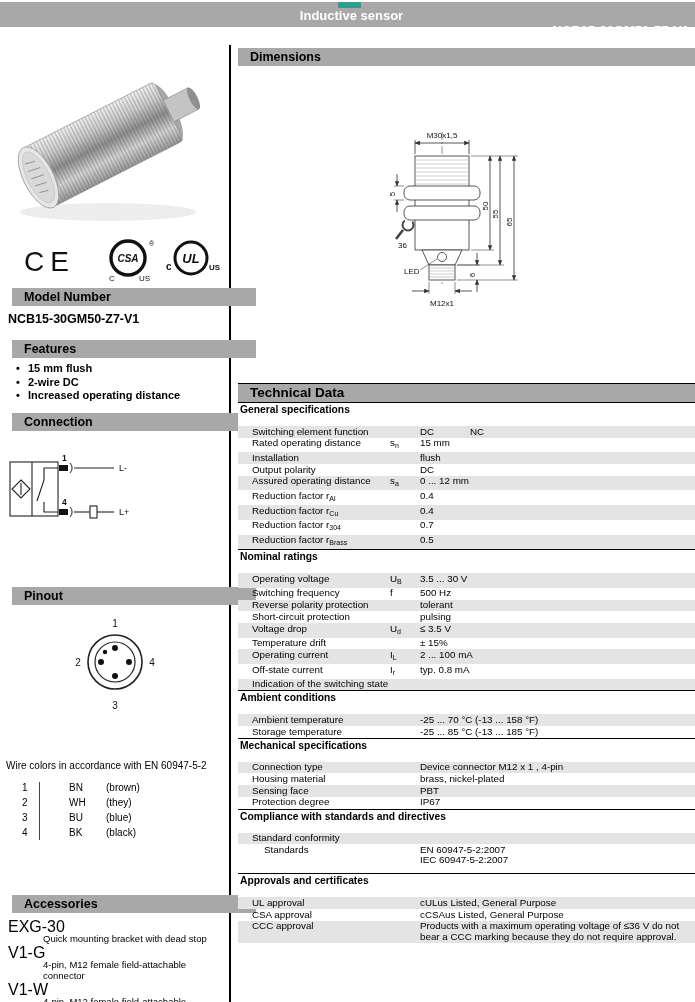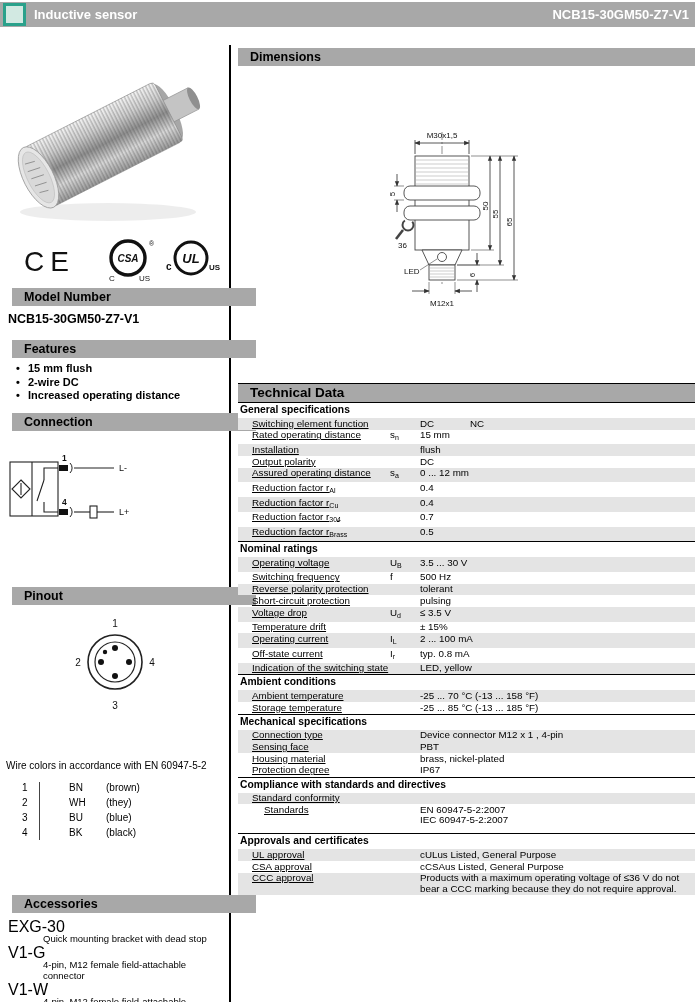--- a/index.html
+++ b/index.html
@@ -1,20 +1,20 @@
 <!DOCTYPE html>
 <html><head>
 <meta charset="utf-8">
 <style>
   html,body{margin:0;padding:0;}
   body{width:695px;height:1002px;position:relative;background:#fff;color:#000;
        font-family:"Liberation Sans","DejaVu Sans",sans-serif;overflow:hidden;}
   
   .topbar{position:absolute;left:0;top:2px;width:695px;height:25px;background:#a8a8a8;
-          display:flex;align-items:center;}
+          display:flex;align-items:center;flex-direction:column;}
   .brandbox{width:17px;height:17px;background:#d2e9e2;border:3px solid #2aa18b;margin-left:3px;}
   .topbar-title{color:#fff;font-weight:bold;font-size:13px;margin-left:8px;}
   .topbar-model{color:#fff;font-weight:bold;font-size:13px;margin-left:auto;margin-right:6px;}
   
   .vdivider{position:absolute;left:229px;top:45px;width:2px;height:957px;background:#000;}
   
   .bar{position:absolute;background:#a8a8a8;font-weight:bold;font-size:12.5px;
        height:18px;line-height:18px;padding-left:12px;box-sizing:border-box;}
   .bar-left{left:12px;width:244px;}
   .bar-right{left:238px;width:457px;}
@@ -29,25 +29,25 @@
   .wrow{display:flex;font-size:10px;line-height:15px;padding-left:16px;}
   .w-pin{width:47px;flex:none;}
   .w-code{width:37px;flex:none;}
   .wiresep{position:absolute;left:39px;top:782px;width:1px;height:58px;background:#444;}
   .acc-list{position:absolute;left:8px;top:918px;width:214px;}
   .acc-name{font-weight:normal;font-size:16px;margin-top:3px;line-height:12px;}
   .acc-desc{font-size:9.5px;line-height:11px;margin-left:35px;}
   
   .techtable{position:absolute;left:238px;top:402px;width:457px;}
   .tech-section-title{font-weight:bold;font-size:10.3px;line-height:11px;
-       border-top:1px solid #000;padding:1px 0 3px 2px;background:#fff;}
+       border-top:1px solid #000;padding:1px 0 11px 2px;background:#fff;}
   .gap-before{margin-top:7px;}
   .tech-row{display:flex;font-size:9.8px;line-height:10.5px;padding:0.6px 0;}
   .tech-row.shade{background:#e4e4e4;}
-  .t-label{width:152px;flex:none;padding-left:14px;box-sizing:border-box;text-decoration:underline;}
+  .t-label{width:152px;flex:none;padding-left:14px;box-sizing:border-box;}
   .t-label.ind2{padding-left:26px;}
   .t-sym{width:30px;flex:none;}
   .t-val{flex:1;}
   .t-vpart{display:inline-block;min-width:50px;}
   sub.s{font-size:7px;vertical-align:-2px;}
   
   svg text{font-family:"Liberation Sans","DejaVu Sans",sans-serif;fill:#111;}
   .dimtext{font-size:8px;}
 </style>
 </head>
@@ -365,48 +365,47 @@
       <span class="t-val">2 ... 100 mA</span>
     </div>
     <div class="tech-row">
       <span class="t-label">Off-state current</span>
       <span class="t-sym">I<sub class="s">r</sub></span>
       <span class="t-val">typ. 0.8 mA</span>
     </div>
     <div class="tech-row shade">
       <span class="t-label">Indication of the switching state</span>
       <span class="t-sym"></span>
-      <span class="t-val">LED, yellow</span>
     </div>
     <div class="tech-section-title">Ambient conditions</div>
     <div class="tech-row shade">
       <span class="t-label">Ambient temperature</span>
       <span class="t-sym"></span>
       <span class="t-val">-25 ... 70 °C (-13 ... 158 °F)</span>
     </div>
     <div class="tech-row">
       <span class="t-label">Storage temperature</span>
       <span class="t-sym"></span>
       <span class="t-val">-25 ... 85 °C (-13 ... 185 °F)</span>
     </div>
     <div class="tech-section-title">Mechanical specifications</div>
     <div class="tech-row shade">
       <span class="t-label">Connection type</span>
       <span class="t-sym"></span>
       <span class="t-val">Device connector M12 x 1 , 4-pin</span>
     </div>
+    <div class="tech-row">
+      <span class="t-label">Housing material</span>
+      <span class="t-sym"></span>
+      <span class="t-val">brass, nickel-plated</span>
+    </div>
     <div class="tech-row shade">
       <span class="t-label">Sensing face</span>
       <span class="t-sym"></span>
       <span class="t-val">PBT</span>
-    </div>
-    <div class="tech-row">
-      <span class="t-label">Housing material</span>
-      <span class="t-sym"></span>
-      <span class="t-val">brass, nickel-plated</span>
     </div>
     <div class="tech-row">
       <span class="t-label">Protection degree</span>
       <span class="t-sym"></span>
       <span class="t-val">IP67</span>
     </div>
     <div class="tech-section-title">Compliance with standards and directives</div>
     <div class="tech-row shade">
       <span class="t-label">Standard conformity</span>
       <span class="t-sym"></span>

